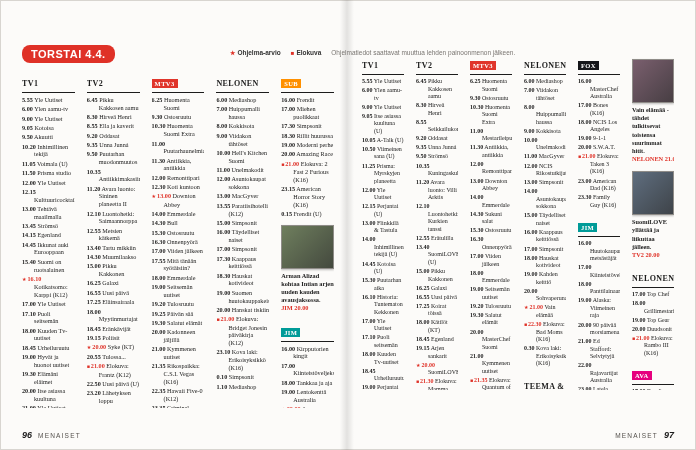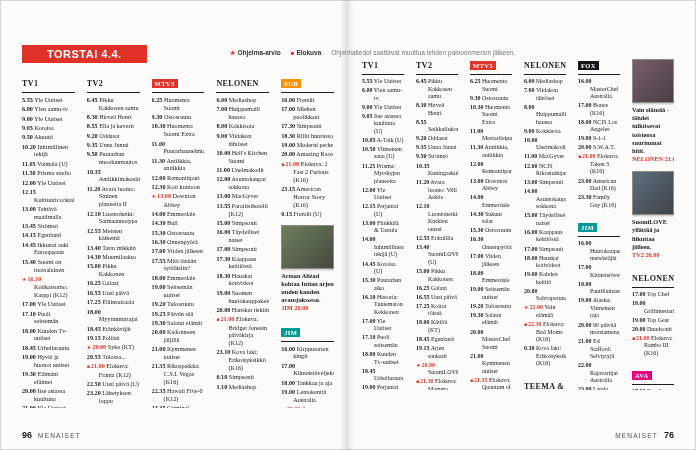--- a/index.html
+++ b/index.html
@@ -4,21 +4,21 @@
 <style>
   :root{ --red:#df3127; --ink:#1c1c1c; --paper:#fcfbf9; }
   html,body{margin:0;padding:0;}
   body{width:696px;height:450px;overflow:hidden;background:#e8e6e2;font-family:"Liberation Sans",sans-serif;}
   .spread{position:relative;width:696px;height:450px;background:var(--paper);display:flex;color:var(--ink);box-shadow:inset 0 0 0 1px #d8d5d0;}
   .spread::before{content:'';position:absolute;left:340px;top:0;width:14px;height:100%;background:linear-gradient(90deg,rgba(0,0,0,0),rgba(0,0,0,.10),rgba(0,0,0,0));pointer-events:none;z-index:1;}
   .page{width:348px;box-sizing:border-box;padding:44px 14px 26px 22px;position:relative;}
   .page.right{padding:44px 22px 26px 14px;}
   .banner-row{height:18px;}
   .page.right .banner-row{text-align:right;}
-  .banner{display:inline-block;background:var(--red);color:#fff;font-weight:bold;font-size:11px;line-height:12px;padding:3px 25px;letter-spacing:.5px;}
+  .banner{display:inline-block;background:var(--red);color:#fff;font-weight:bold;font-size:11px;line-height:12px;padding:3px 9px;letter-spacing:.5px;border-radius:8px;}
   .legend{position:absolute;top:49px;left:230px;display:flex;gap:10px;align-items:baseline;font-size:6.5px;color:#333;z-index:2;white-space:nowrap;}
   .legend .lg-item{display:inline-flex;gap:2px;align-items:baseline;font-weight:bold;}
   .legend .mk{color:var(--red);font-size:6px;}
   .legend .lg-notice{color:#7a7672;font-weight:normal;}
   .columns{display:flex;gap:12px;margin-top:10px;height:336px;overflow:hidden;font-family:Liberation Serif, serif;}
   .col{flex:1;min-width:0;overflow:hidden;}
   .channel{margin-bottom:7px;}
   .ch-header{border-bottom:1.5px solid #1c1c1c;padding-bottom:2px;margin-bottom:3px;}
   .logo-plain{font-weight:bold;font-size:8px;letter-spacing:.4px;}
   .logo-box{font-weight:bold;font-size:6.5px;padding:1px 3px;letter-spacing:.4px;color:#fff;display:inline-block;}
@@ -27,21 +27,21 @@
   .time{font-weight:bold;}
   .flagged .time{color:var(--red);}
   .mkr{color:var(--red);font-size:5px;margin-right:1px;}
   .pick{margin:5px 0 8px;}
   .photo{height:42px;border:1px solid #8f8c88;margin-bottom:3px;background:linear-gradient(135deg,#777,#333);box-shadow:0 1px 2px rgba(0,0,0,.25);}
   .caption{font-size:6.3px;font-weight:bold;line-height:1.3;}
   .caption .tag{color:var(--red);white-space:nowrap;}
   .footer{position:absolute;bottom:10px;font-size:6.5px;color:#55514d;letter-spacing:1.2px;display:flex;gap:6px;align-items:baseline;}
   .page.left .footer{left:22px;}
   .page.right .footer{right:22px;}
-  .pagenum{font-weight:bold;font-size:9px;color:#1c1c1c;letter-spacing:0;}
+  .pagenum{font-weight:bold;font-size:9px;color:#1c1c1c;letter-spacing:0;font-style:italic;}
 </style>
 </head>
 <body>
 
 <div class="spread">
 
   <div class="legend">
     <span class="lg-item">
       <span class="mk">★</span>
       <span>Ohjelma-arvio</span>
@@ -348,17 +348,17 @@
             <div class="prog flagged"><span class="mkr">■</span><b class="time">21.00</b> <span class="title">Elokuva: Rambo III (K16)</span></div>
           </div>
           <div class="channel">
             <div class="ch-header"><span class="logo-box" style="background: rgb(230, 0, 126); color: rgb(255, 255, 255);">AVA</span></div>
             <div class="prog"><b class="time">17.00</b> <span class="title">Bondi Beach</span></div>
           </div>
         </div>
       </div>
     <div class="footer">
       <span>MENAISET</span>
-      <span class="pagenum">76</span>
+      <span class="pagenum">97</span>
     </div>
   </div>
 
 </div>
 
 </body></html>

